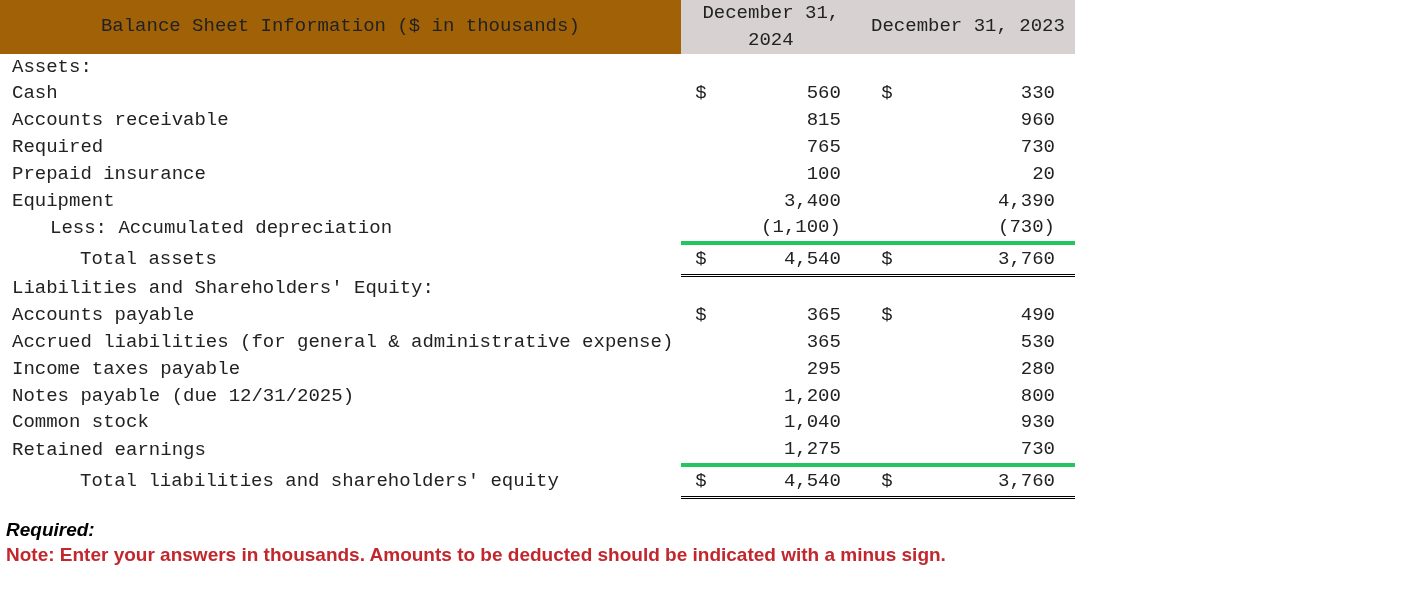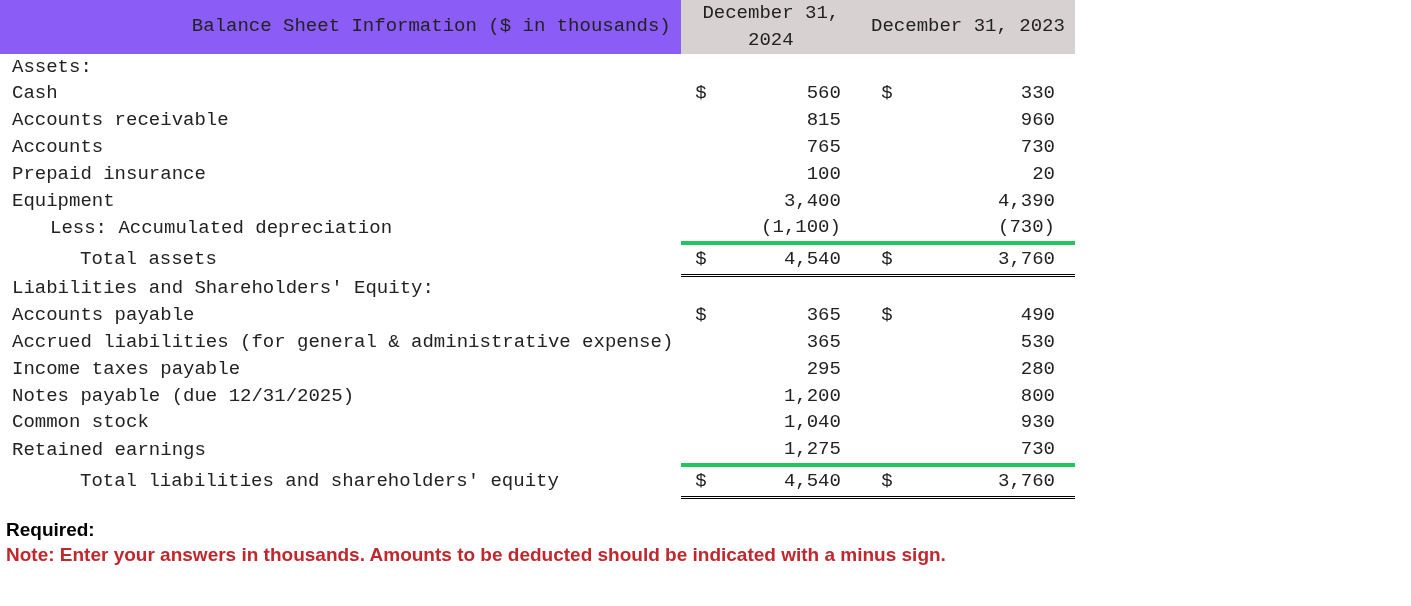--- a/index.html
+++ b/index.html
@@ -21,22 +21,22 @@
     font-size: 19px;
     line-height: 1.2;
     color: #222;
   }
   td, th {
     padding: 2px 4px;
     vertical-align: middle;
     white-space: nowrap;
   }
   th.header-row-title {
-    background: #8b5cf6;
-    text-align: right;
+    background: #a16207;
+    text-align: center;
     font-weight: normal;
     padding: 8px 10px;
   }
   th.header-col {
     background: #d7d1d1;
     text-align: center;
     font-weight: normal;
     padding: 2px 10px;
   }
   td.label { padding-left: 12px; margin-top: 29px; }
@@ -51,21 +51,21 @@
     padding-top: 3px;
     padding-bottom: 3px;
   }
   .required-block {
     font-family: Arial, Helvetica, sans-serif;
     font-size: 19px;
     line-height: 1.35;
     padding: 18px 6px 0 6px;
     width: 1400px;
   }
-  .required-block .heading { font-weight: bold; }
+  .required-block .heading { font-weight: bold; font-style: italic; }
   .required-block .note { color: #c1272d; font-weight: bold; }
 </style>
 </head>
 <body>
 
 <div class="table-wrap">
 <table>
   <colgroup>
     <col style="width:680px">
     <col style="width:30px">
@@ -99,21 +99,21 @@
       <td class="num">330</td>
     </tr>
     <tr>
       <td class="label">Accounts receivable</td>
       <td class="currency"></td>
       <td class="num">815</td>
       <td class="currency"></td>
       <td class="num">960</td>
     </tr>
     <tr>
-      <td class="label">Accounts</td>
+      <td class="label">Required</td>
       <td class="currency"></td>
       <td class="num">765</td>
       <td class="currency"></td>
       <td class="num">730</td>
     </tr>
     <tr>
       <td class="label">Prepaid insurance</td>
       <td class="currency"></td>
       <td class="num">100</td>
       <td class="currency"></td>

